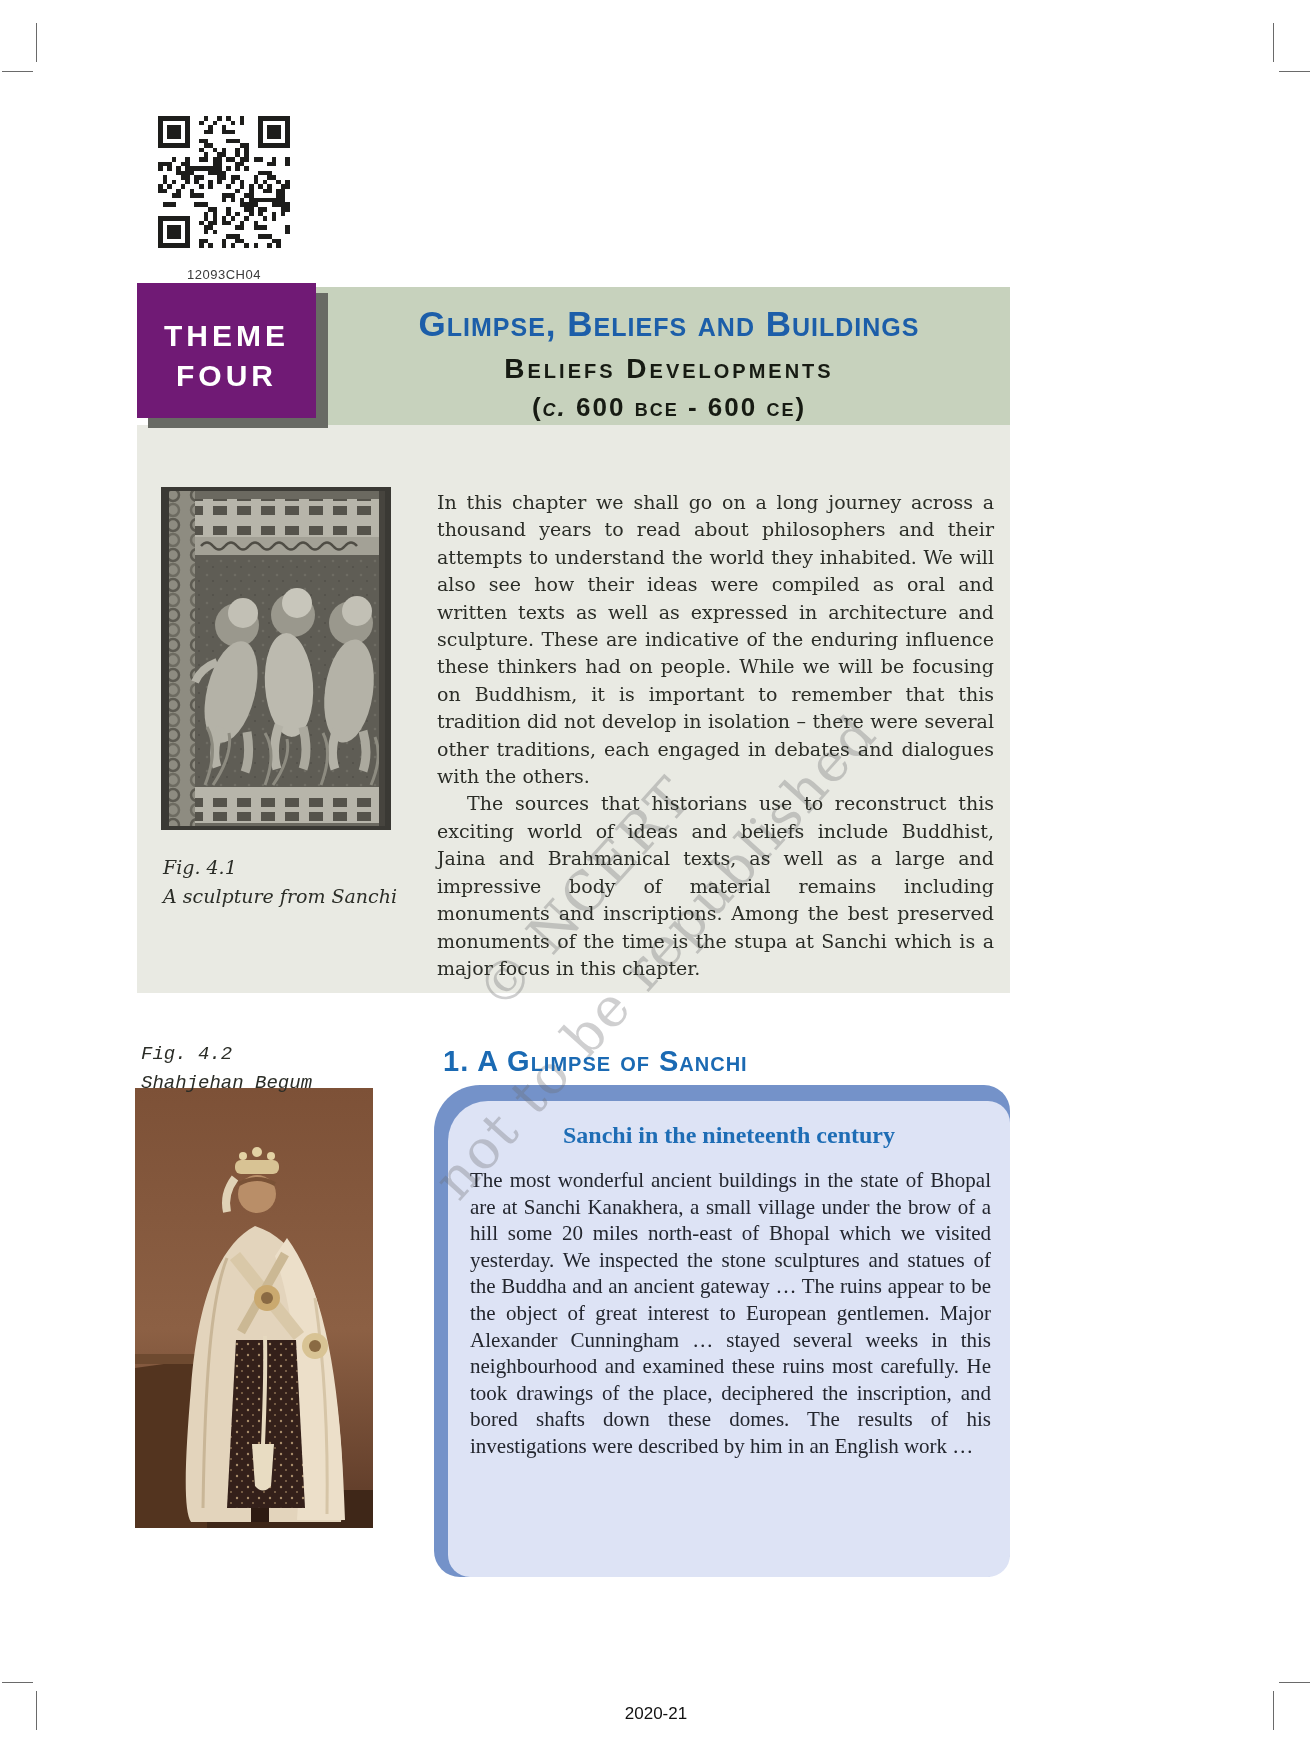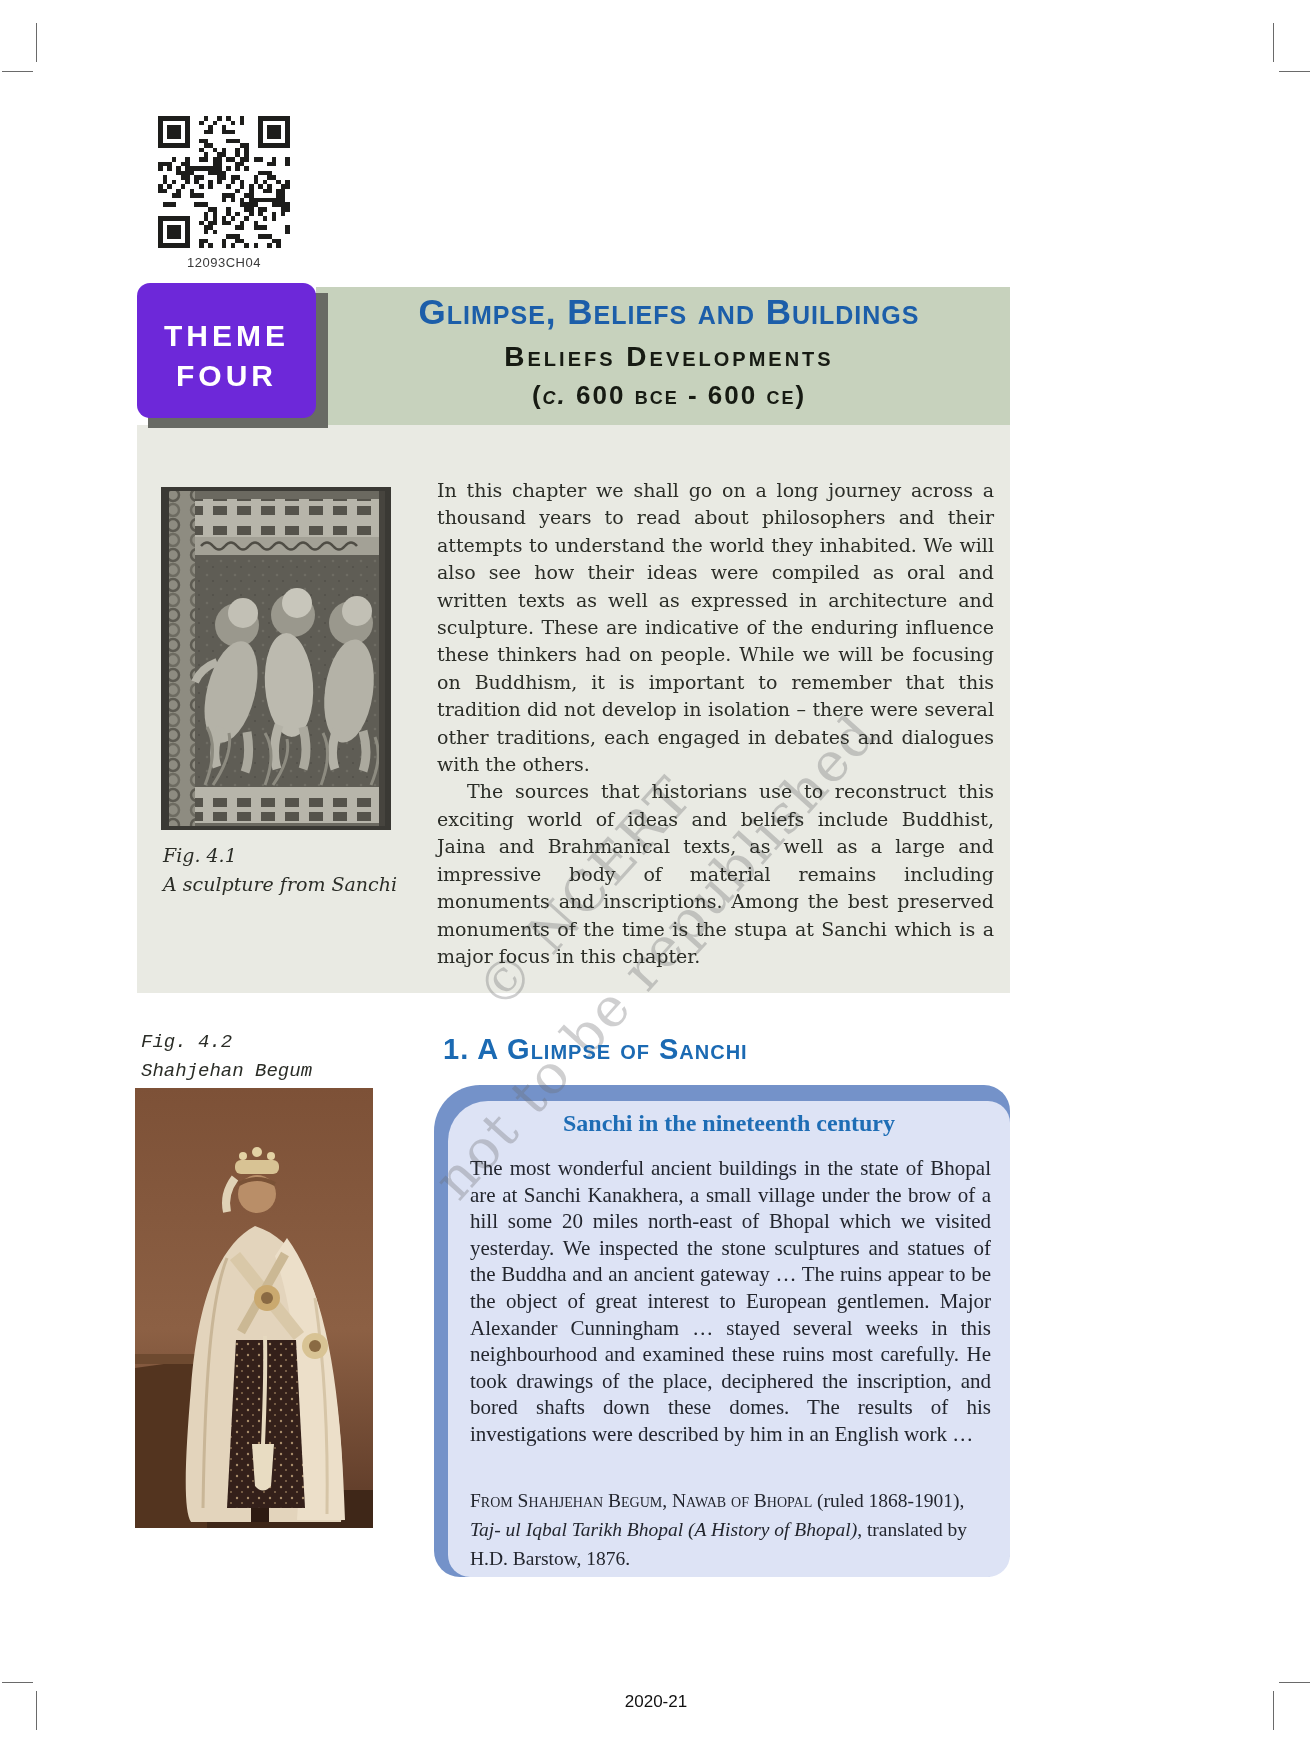--- a/index.html
+++ b/index.html
@@ -10,38 +10,38 @@
     height: 1753px;
     margin: 0 auto;
     background: #ffffff;
     overflow: hidden;
     font-family: "Liberation Sans", sans-serif;
   }
   .abs { position: absolute; }
   .bg  { z-index: 1; }
   .img { z-index: 2; }
   .wm  { z-index: 3; }
-  .txt { z-index: 4; }
+  .txt { z-index: 4; margin-top: 12px; }
 
   
   .crop { position: absolute; background: #6a6a6a; z-index: 1; }
 
   
   .qr-label {
     left: 140px; top: 255px; width: 168px;
     text-align: center; font-size: 13px; letter-spacing: .5px; color: #3a3a3a;
   }
 
   
   .theme-shadow { left: 148px; top: 293px; width: 180px; height: 135px; background: #686a64; }
   .theme-box {
     left: 137px; top: 283px; width: 179px; height: 135px;
-    background: #6d28d9; z-index: 2;
+    background: #701a75; z-index: 2;
     display: flex; flex-direction: column; align-items: center; justify-content: center;
-    gap: 6px; padding-top: 10px; border-radius: 13px;
+    gap: 6px; padding-top: 10px;
   }
   .theme-box span {
     color: #ffffff; font-weight: bold; font-size: 30px; letter-spacing: 4px;
     font-family: "Liberation Sans", sans-serif;
   }
 
   
   .header-band { left: 316px; top: 287px; width: 694px; height: 138px; background: #c7d2bd; }
   .chapter-title {
     left: 328px; top: 292px; width: 682px; text-align: center;
@@ -520,21 +520,20 @@
     <path d="M117,356 h22 l-3,42 q-8,9 -16,0 Z" fill="#e8dcc2"></path>
     <rect x="116" y="420" width="18" height="14" fill="#2e1b12"></rect>
   </svg>
 
   <div class="abs txt section-heading">1. A Glimpse of Sanchi</div>
 
   <div class="abs quote-outer"></div>
   <div class="abs quote-inner"></div>
   <div class="abs txt quote-heading">Sanchi in the nineteenth century</div>
   <div class="abs txt quote-body">The most wonderful ancient buildings in the state of Bhopal are at Sanchi Kanakhera, a small village under the brow of a hill some 20 miles north-east of Bhopal which we visited yesterday. We inspected the stone sculptures and statues of the Buddha and an ancient gateway … The ruins appear to be the object of great interest to European gentlemen. Major Alexander Cunningham … stayed several weeks in this neighbourhood and examined these ruins most carefully. He took drawings of the place, deciphered the inscription, and bored shafts down these domes. The results of his investigations were described by him in an English work …</div>
-  <div class="abs txt quote-citation"><span class="sc">From Shahjehan Begum, Nawab of Bhopal</span><span> (ruled 1868-1901), </span><span class="it">Taj- ul Iqbal Tarikh Bhopal (A History of Bhopal)</span><span>, translated by H.D. Barstow, 1876.</span></div>
 
   <div class="abs wm watermark">
     <div>© NCERT</div>
     <div>not to be republished</div>
   </div>
 
   <div class="abs txt footer-folio">2020-21</div>
 
 </div>
 

